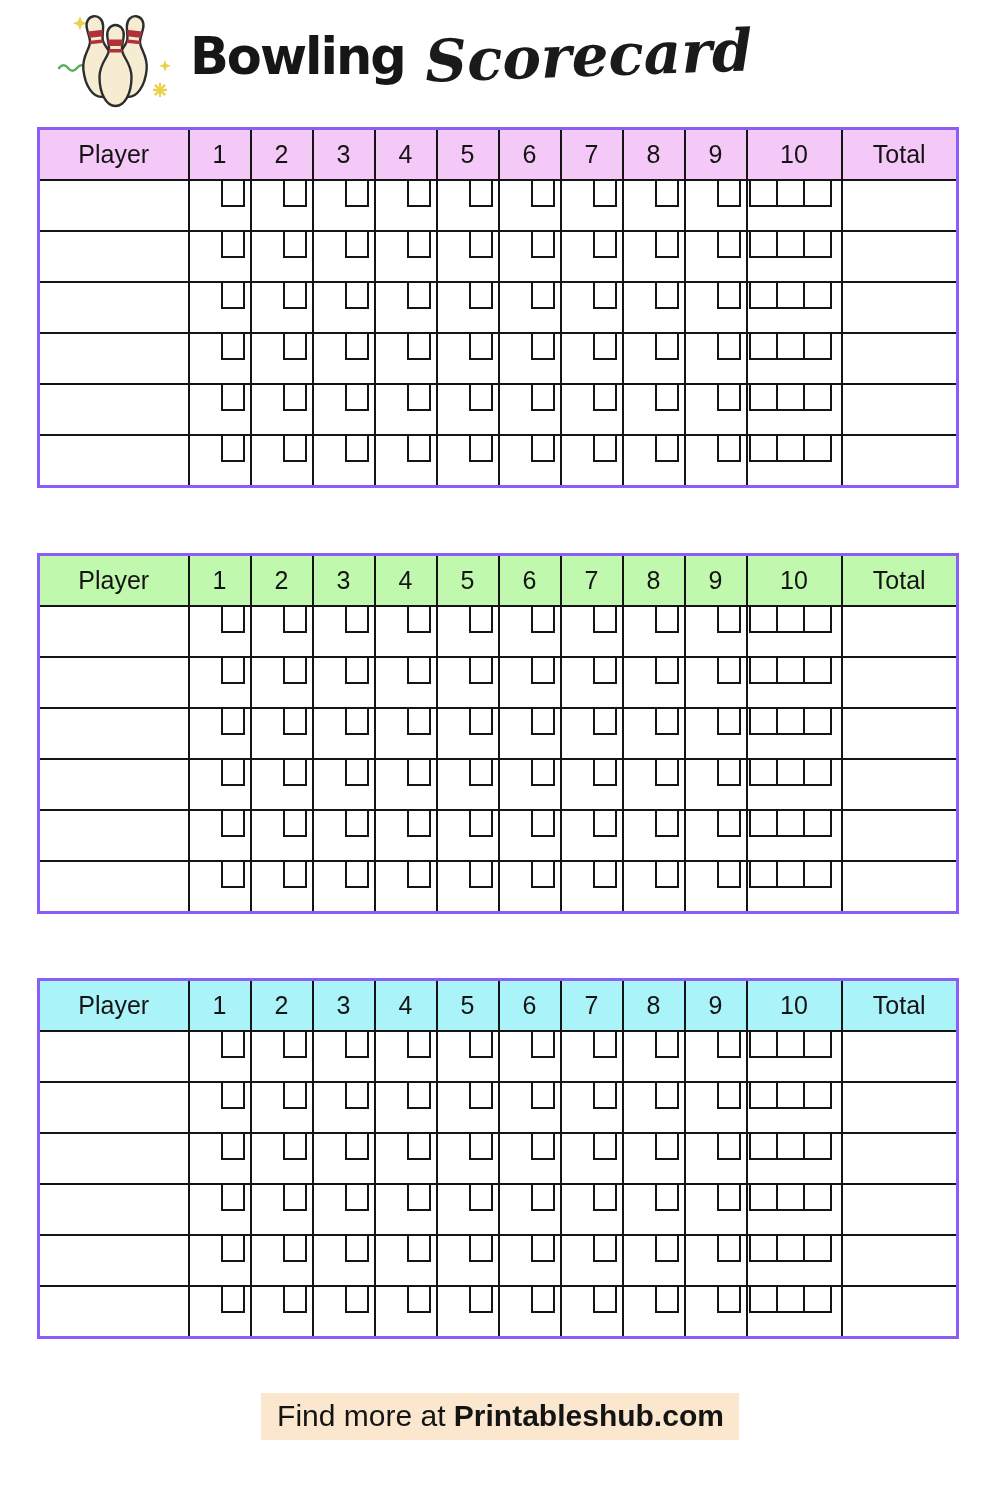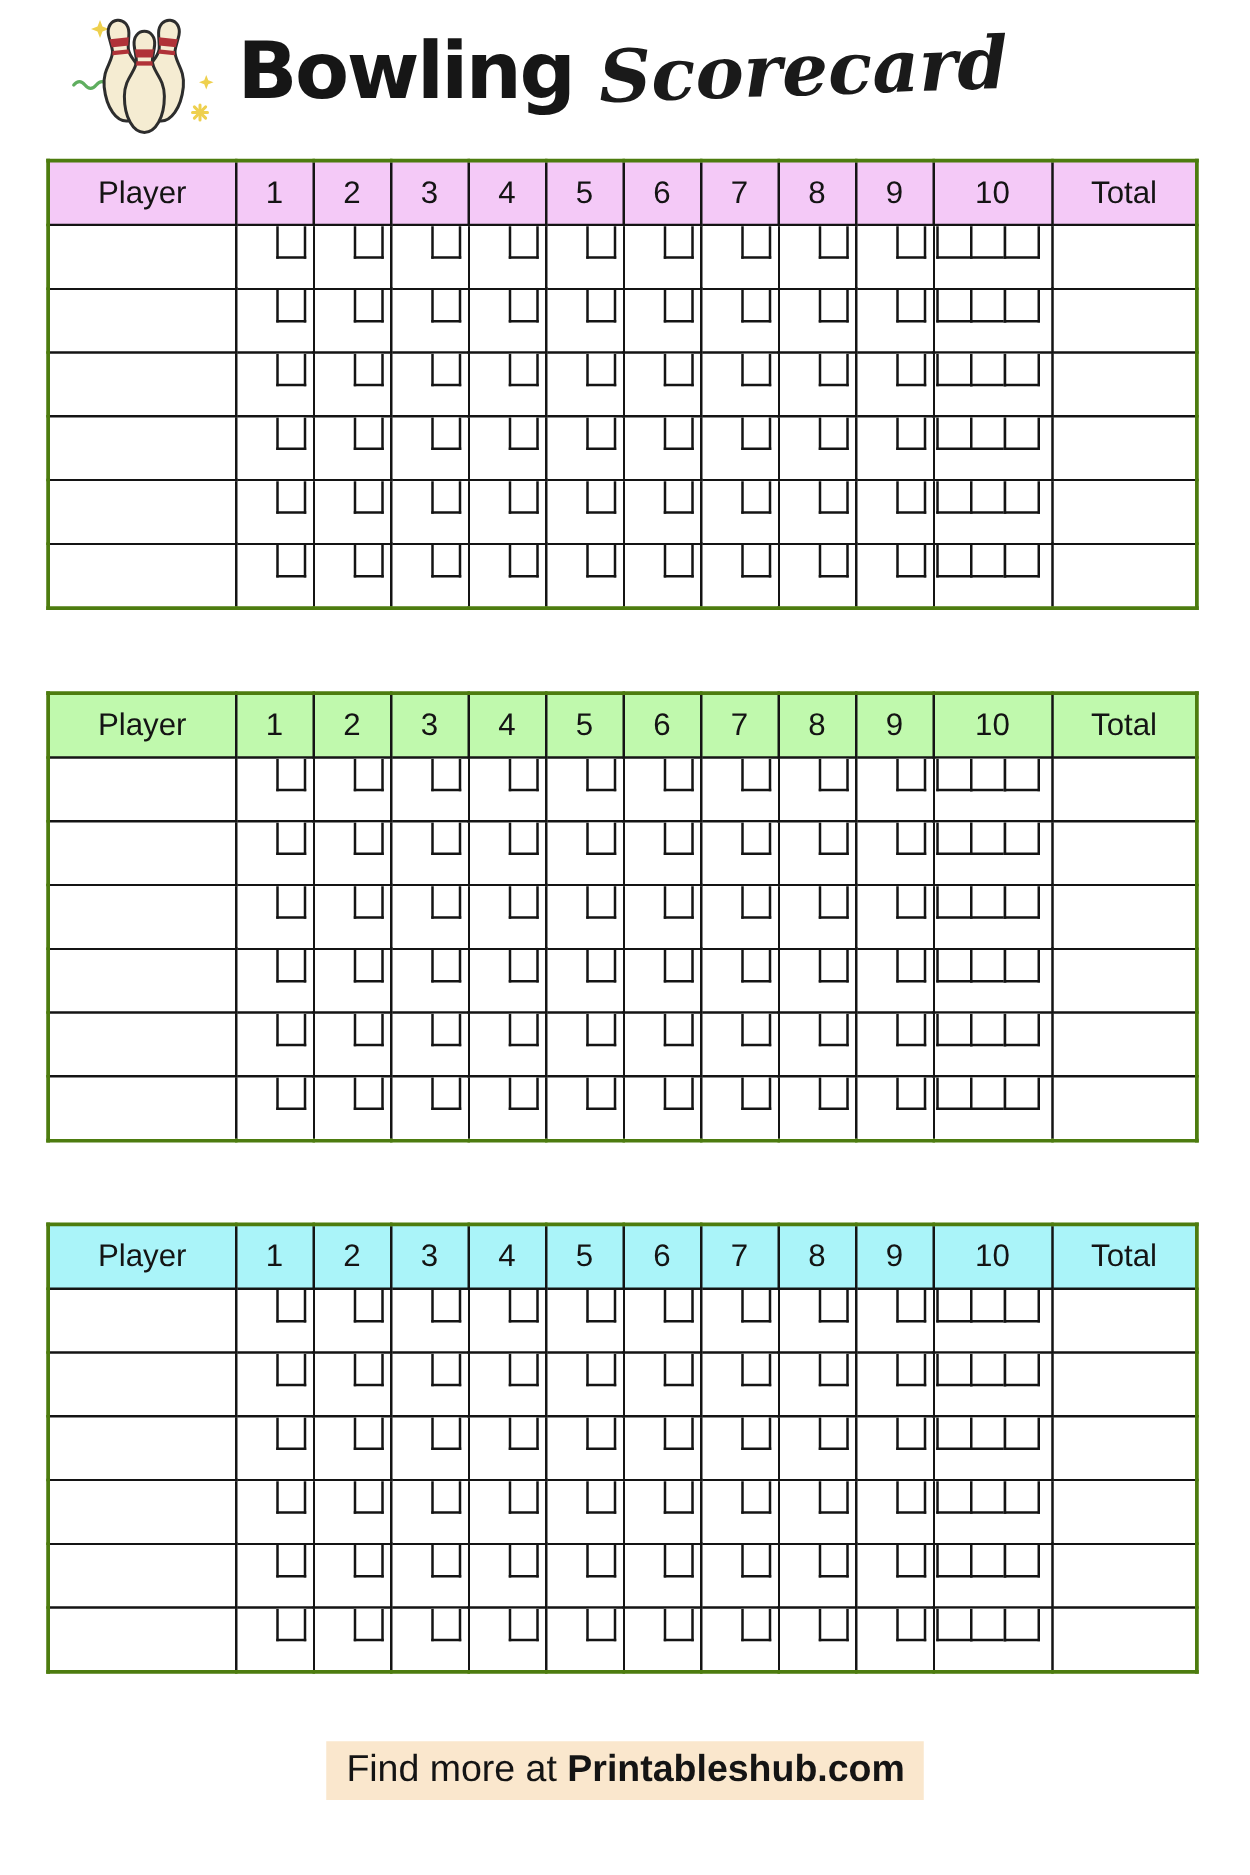--- a/index.html
+++ b/index.html
@@ -5,34 +5,34 @@
   html,body { margin:0; padding:0; }
   body {
     width:1000px; height:1500px; position:relative; background:#ffffff;
     font-family:"Liberation Sans", sans-serif; color:#141414; overflow:hidden;
   }
 
   
   .hero { position:absolute; top:2px; left:56px; height:108px; display:flex; align-items:center; }
   .pins-icon { width:120px; height:104px; flex:0 0 auto; }
   .title-main {
-    font-family:"DejaVu Sans", sans-serif; font-weight:900; font-size:63px;
+    font-family:"DejaVu Sans", sans-serif; font-weight:900; font-size:51px;
     letter-spacing:-2px; color:#161616; margin-left:14px; line-height:1;
   }
   .title-script {
     font-family:"DejaVu Serif", serif; font-style:italic; font-weight:700;
     font-size:58px; color:#1a1a1a; margin-left:20px; line-height:1;
     transform:rotate(-2deg);
   }
 
   
   .card-slot { position:absolute; left:37px; }
   #card0 { top:127px; } #card1 { top:553px; } #card2 { top:978px; }
 
-  table.scorecard { border-collapse:collapse; border:3px solid #4d7c0f; table-layout:fixed;padding-left:24px; }
+  table.scorecard { border-collapse:collapse; border:3px solid #8b5cf6; table-layout:fixed;padding-left:24px; }
   table.scorecard col.c-player { width:150px; }
   table.scorecard col.c-frame  { width:62px; }
   table.scorecard col.c-f10    { width:95px; }
   table.scorecard col.c-total  { width:116px; }
 
   table.scorecard th {
     border:2px solid #141414; height:49px; background:var(--hdr,#eee);
     font-weight:400; font-size:25px; text-align:center; padding:0;
   }
   table.scorecard td {

